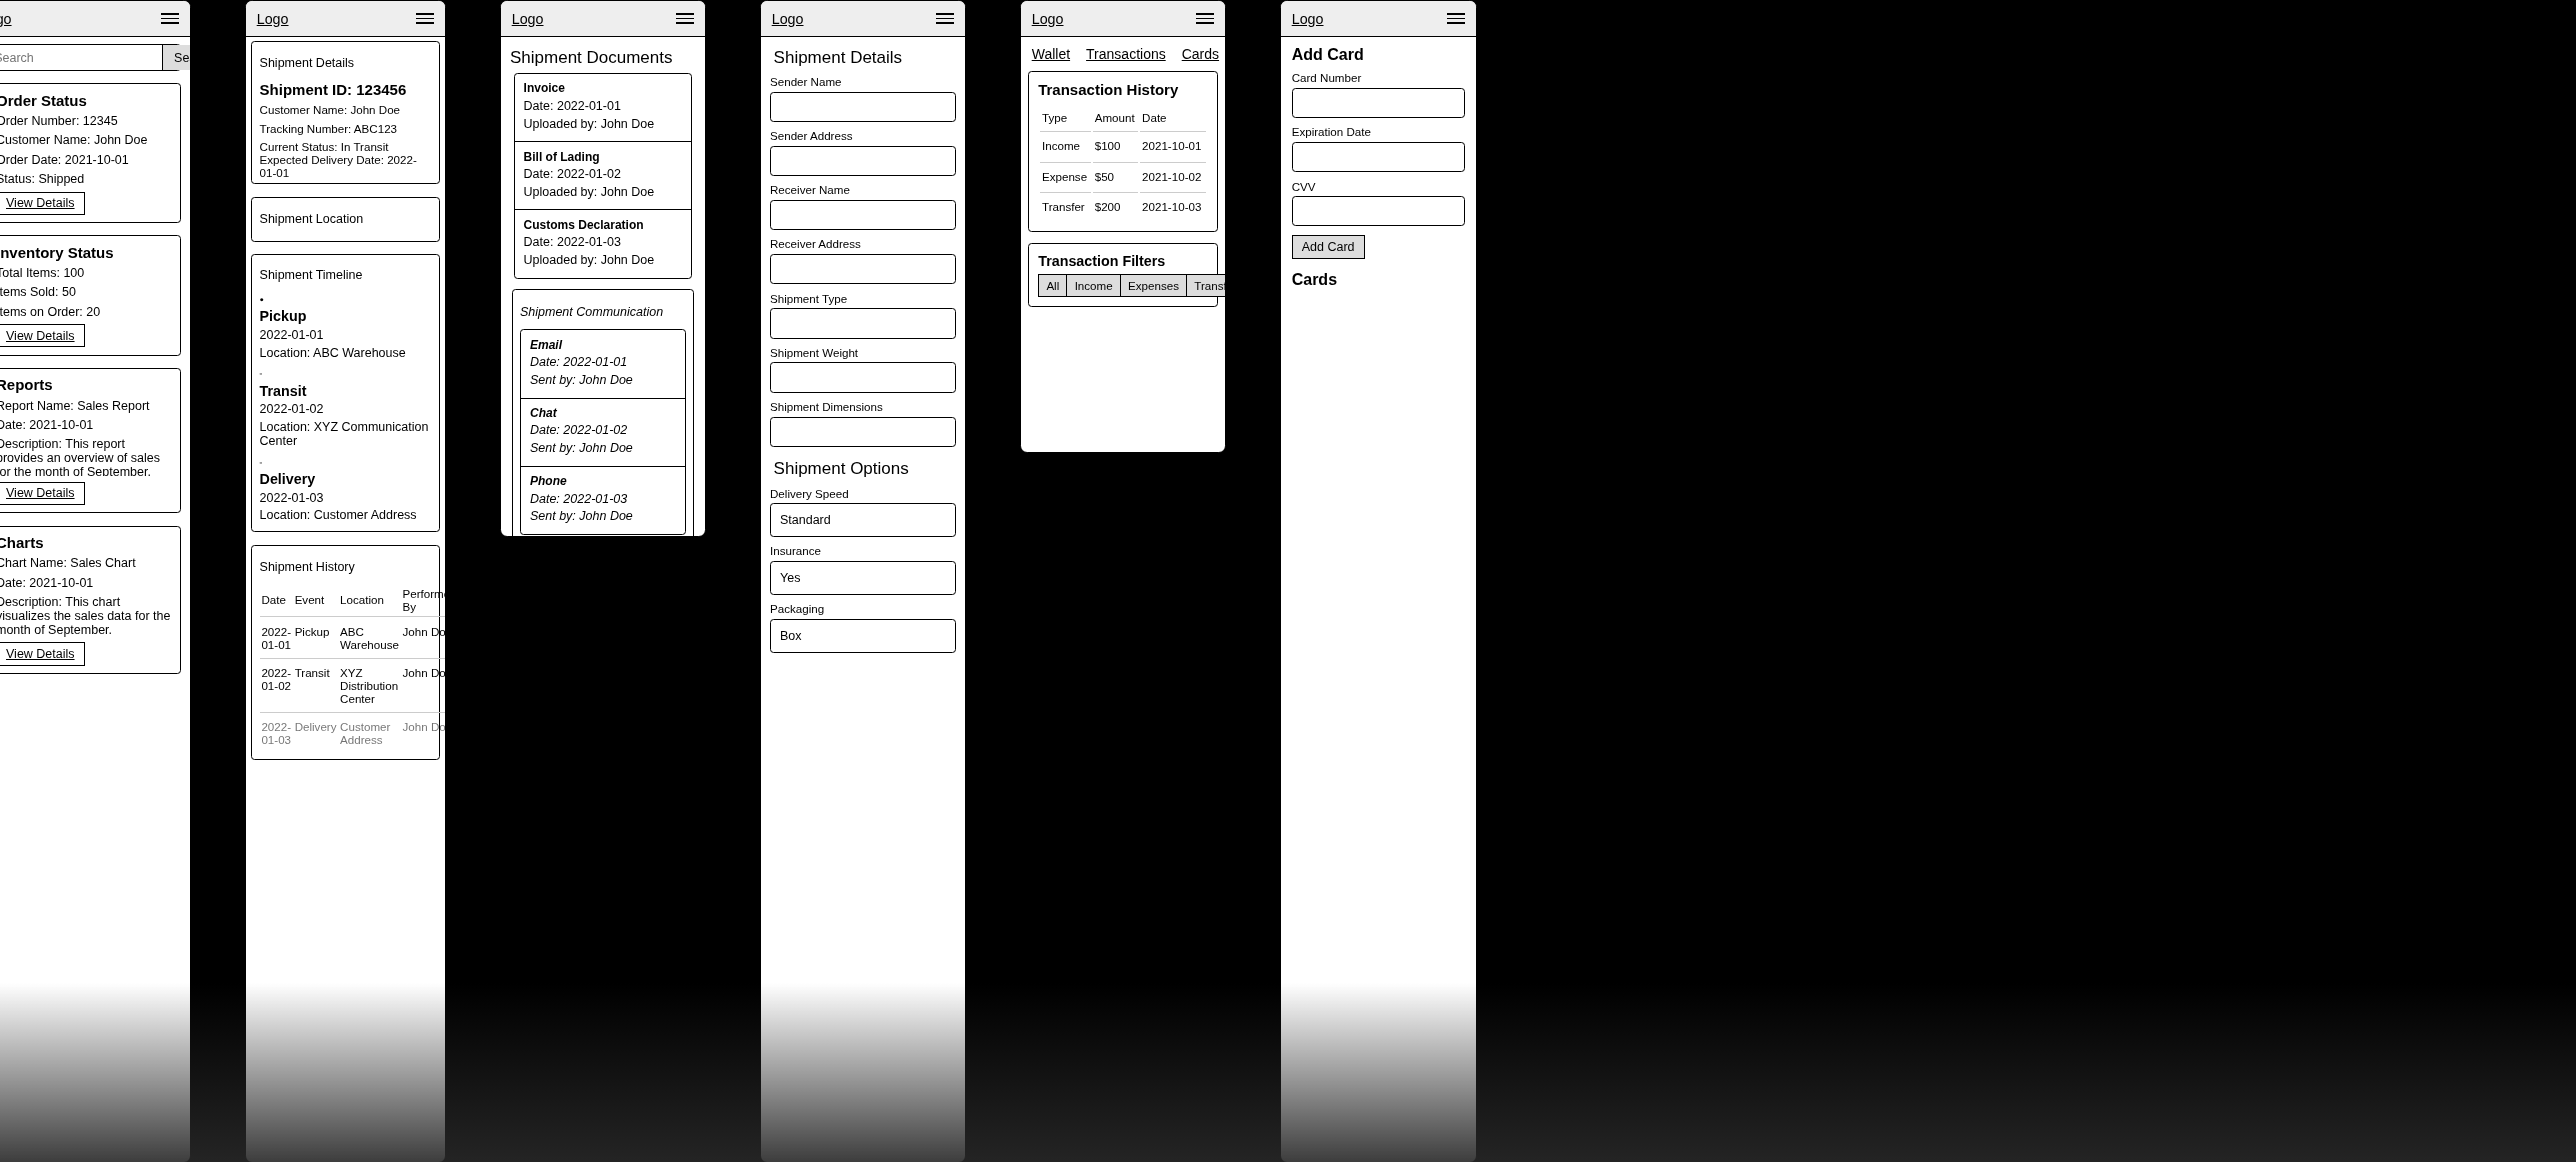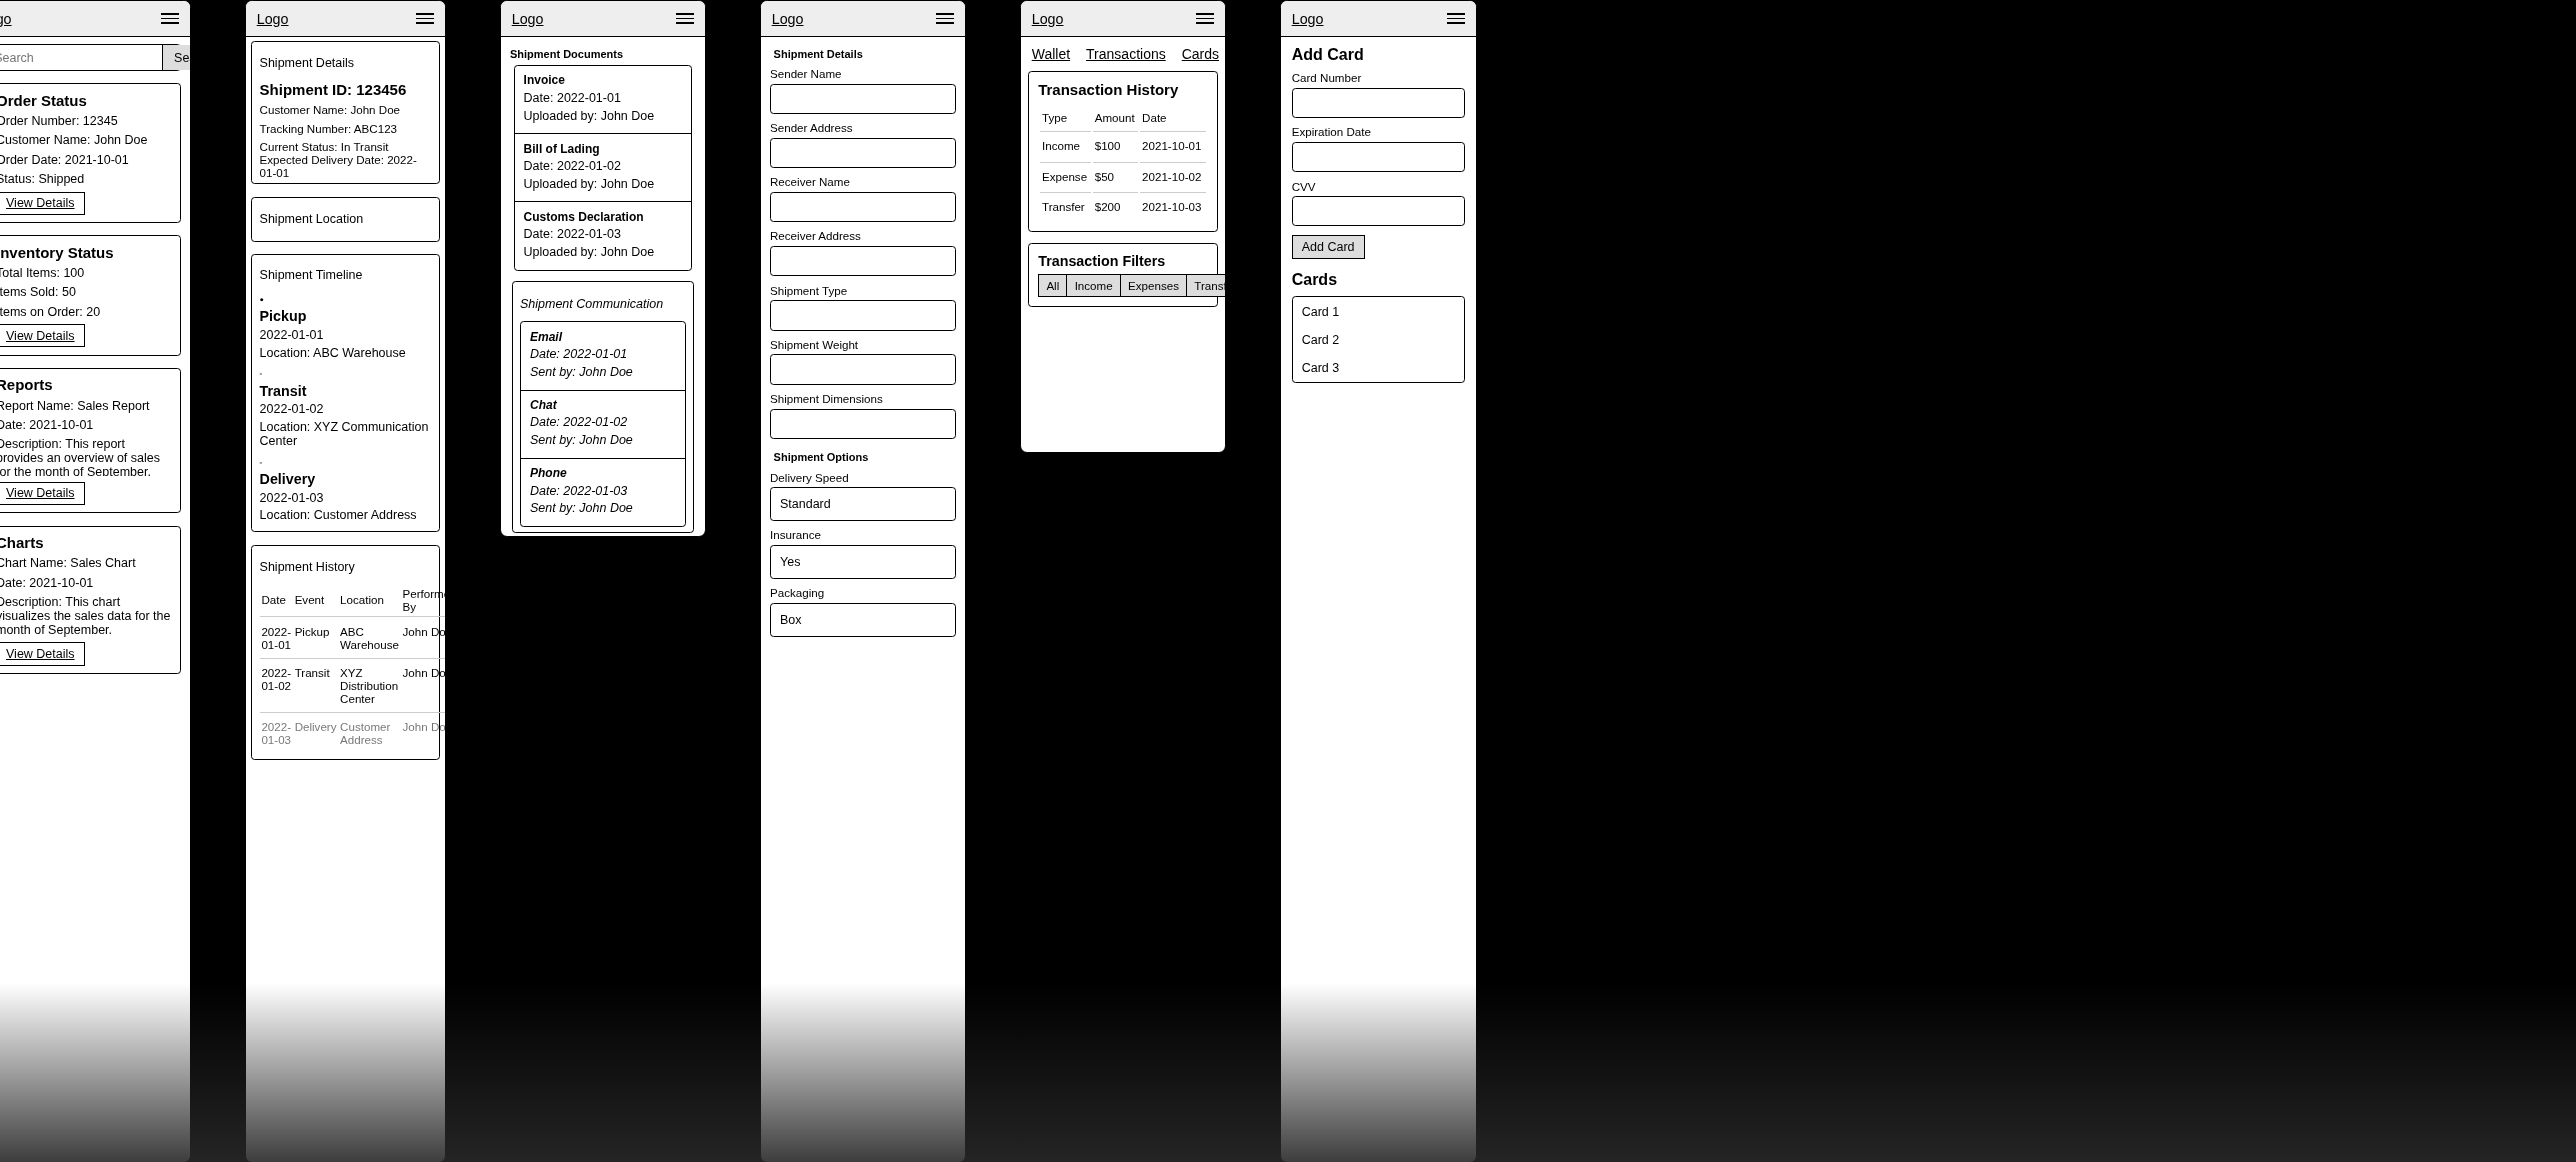--- a/index.html
+++ b/index.html
@@ -120,21 +120,21 @@
   margin-top: 7.2px;
 }
 .doc-list .doc, .comm-list .comm {
   border-bottom: 1.8px solid #000;
   padding: 7.2px 9px;
 }
 .doc-list .doc:last-child, .comm-list .comm:last-child { border-bottom: none; }
 .doc h4, .comm h4 { font-size: 12px; font-weight: bold; margin-bottom: 3.6px; }
 .doc p, .comm p { font-size: 12.5px; margin: 3.6px 0; }
 
-.big-title { font-size: 11px; font-weight: bold; margin: 5.4px 3.6px; }
+.big-title { font-size: 17px; font-weight: normal; margin: 5.4px 3.6px; }
 
 .form-label { font-size: 11.6px; margin: 7.2px 0 3.6px 0; display: block; }
 .form-input {
   width: 100%;
   border: 1.8px solid #000;
   border-radius: 3.6px;
   padding: 7.2px;
   font-family: inherit;
   font-size: 12.5px;
 }
@@ -477,22 +477,17 @@
     <label class="form-label">Card Number</label>
     <input class="form-input" style="">
     <label class="form-label">Expiration Date</label>
     <input class="form-input" style="">
     <label class="form-label">CVV</label>
     <input class="form-input" style="">
     <div style="margin-top:9px;">
       <button class="btn-gray">Add Card</button>
     </div>
     <h2 style="font-size:16px;font-weight:bold;margin-top:12.5px;">Cards</h2>
-    <div class="cards-box">
-      <div class="c-item">Card 1</div>
-      <div class="c-item">Card 2</div>
-      <div class="c-item">Card 3</div>
-    </div>
   </div>
 </div>
 
 <div class="fade-bottom"></div>
 
 
 </body></html>

